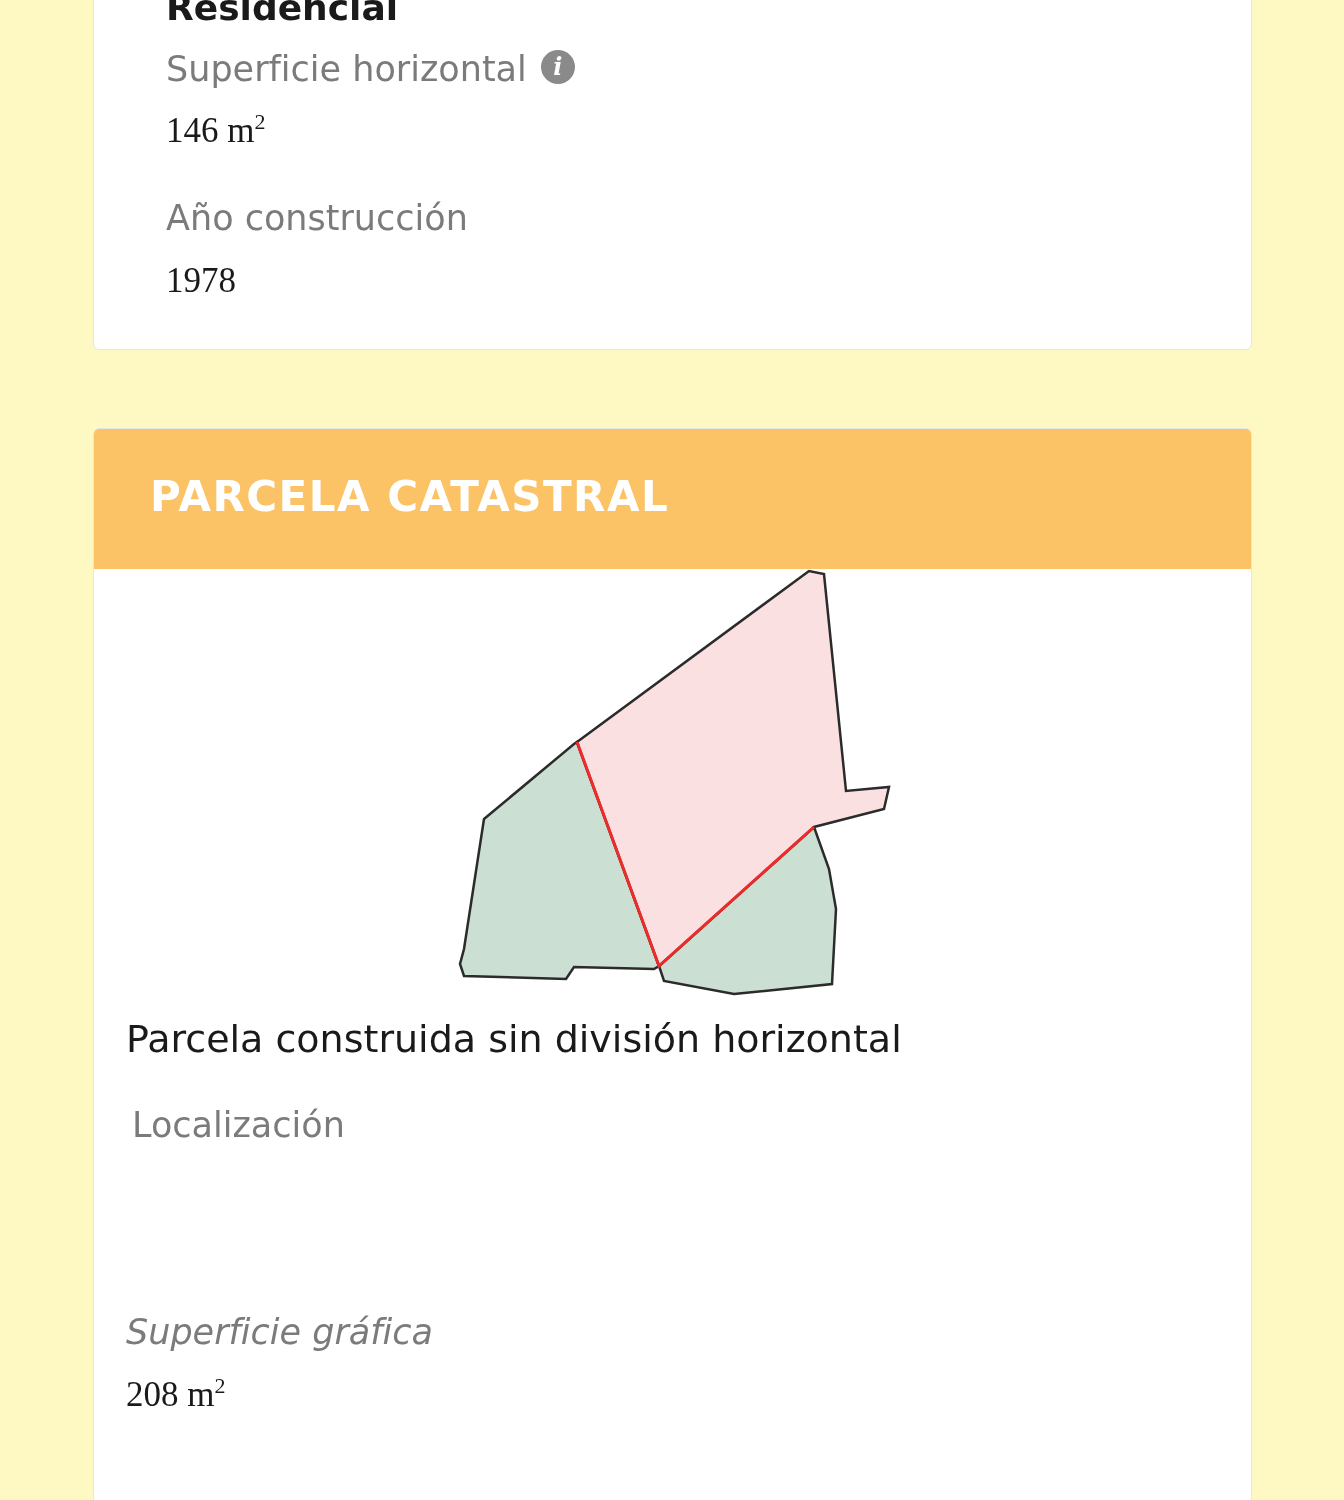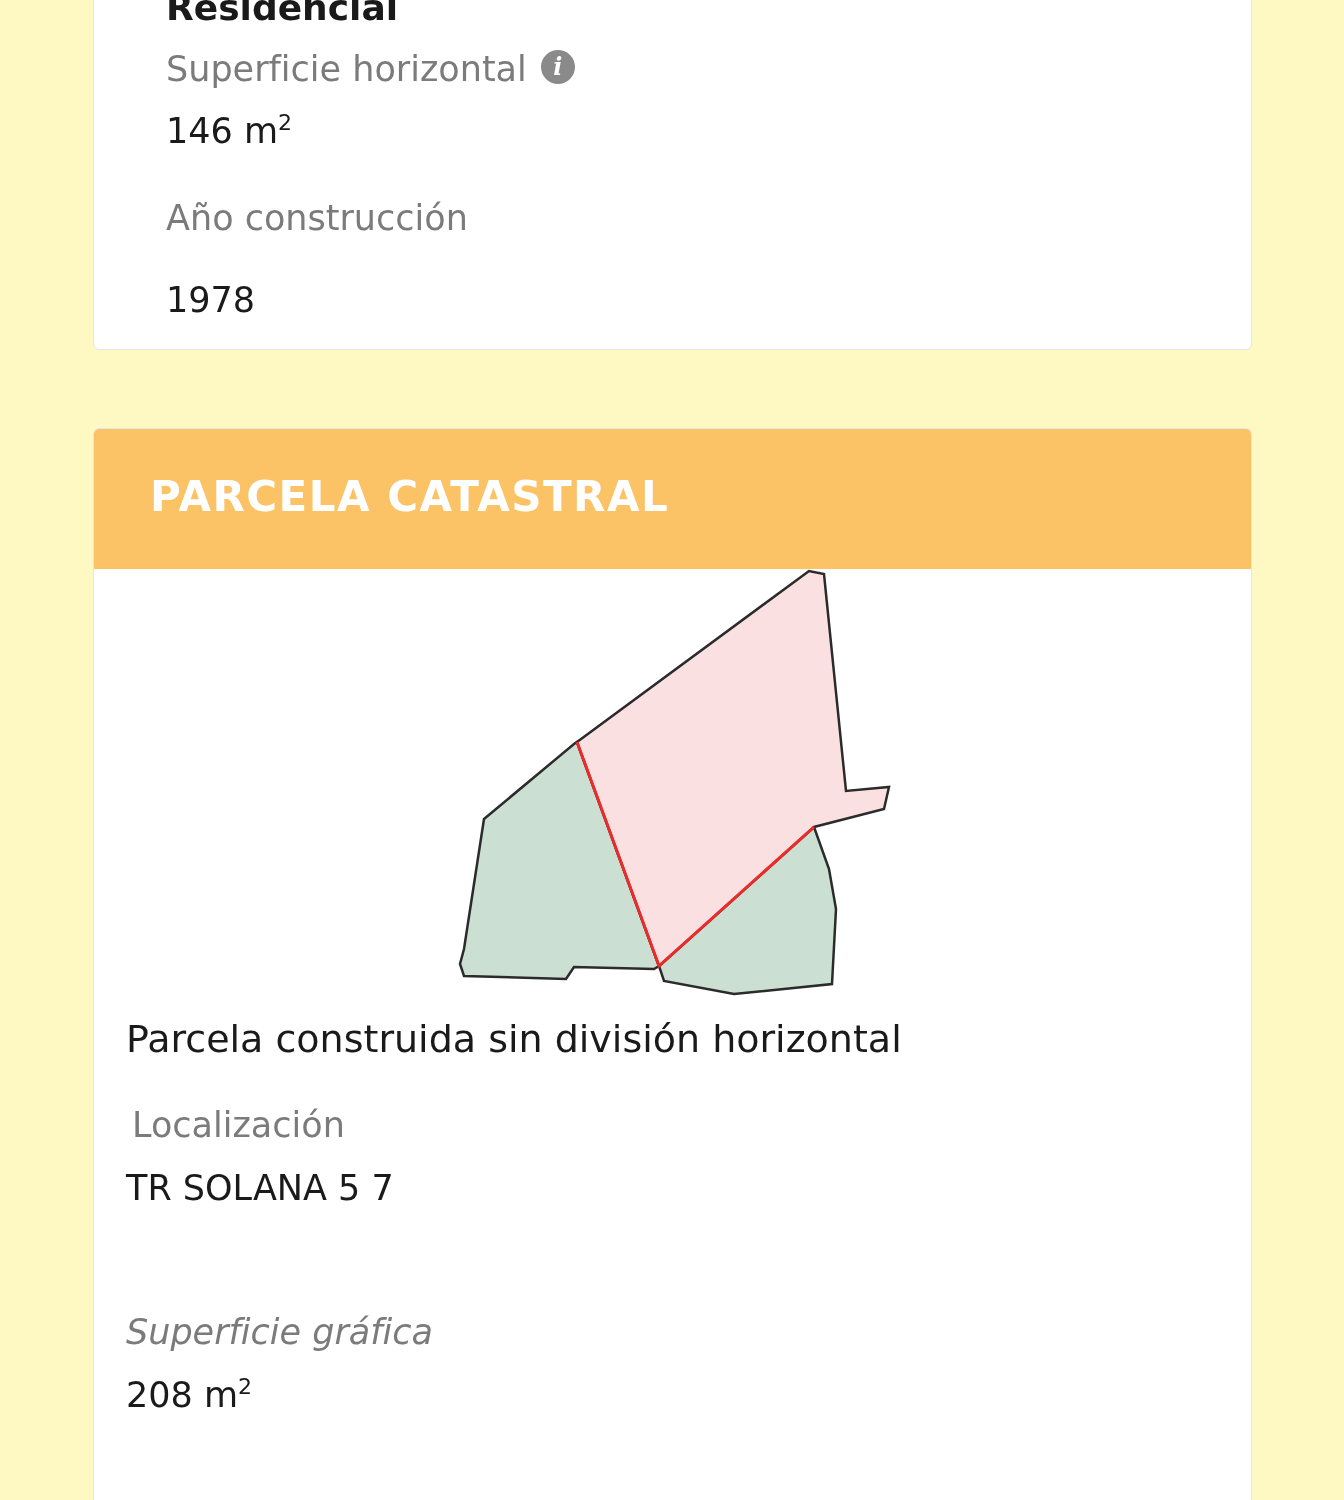--- a/index.html
+++ b/index.html
@@ -46,20 +46,21 @@
     line-height: 44px;
     font-weight: 400;
     white-space: nowrap;
   }
   .field-value {
     color: #1a1a1a;
     font-size: 35px;
     line-height: 44px;
     font-weight: 400;
     white-space: nowrap;
+    font-family: Liberation Serif, serif;
   }
   .field-value sup,
   .field-label sup {
     font-size: 22px;
     vertical-align: super;
     line-height: 0;
   }
 
   .clipped-title {
     position: absolute;
@@ -67,21 +68,21 @@
     top: 46px;
     font-size: 36px;
     font-weight: 700;
     color: #1a1a1a;
     white-space: nowrap;
   }
 
   .row-a { position: absolute; left: 72px; top: 106px; }
   .row-b { position: absolute; left: 72px; top: 168px; }
   .row-c { position: absolute; left: 72px; top: 255px; }
-  .row-d { position: absolute; left: 72px; top: 318px; margin-top: 19px; }
+  .row-d { position: absolute; left: 72px; top: 318px; }
 
   .info-icon {
     display: inline-block;
     vertical-align: middle;
     width: 34px;
     height: 34px;
     border-radius: 50%;
     background: #8a8a8a;
     color: #ffffff;
     font-size: 24px;
@@ -189,21 +190,20 @@
         <polyline points="483,173 565,397 720,258" fill="none" stroke="#ee2b2b" stroke-width="3"></polyline>
       </svg>
     </div>
   </div>
 
   <div class="abs-wrap">
     <div class="parcel-caption">Parcela construida sin división horizontal</div>
 
     <div class="blk-loc-label field-label">Localización</div>
 
-    <div class="blk-loc-line1 field-value">TR SOLANA 5 7</div>
 
 
     <div class="blk-sup-label field-label">Superficie gráfica</div>
 
     <div class="blk-sup-value field-value">
       <span>208 m</span><sup>2</sup>
     </div>
   </div>
 
 </div>

